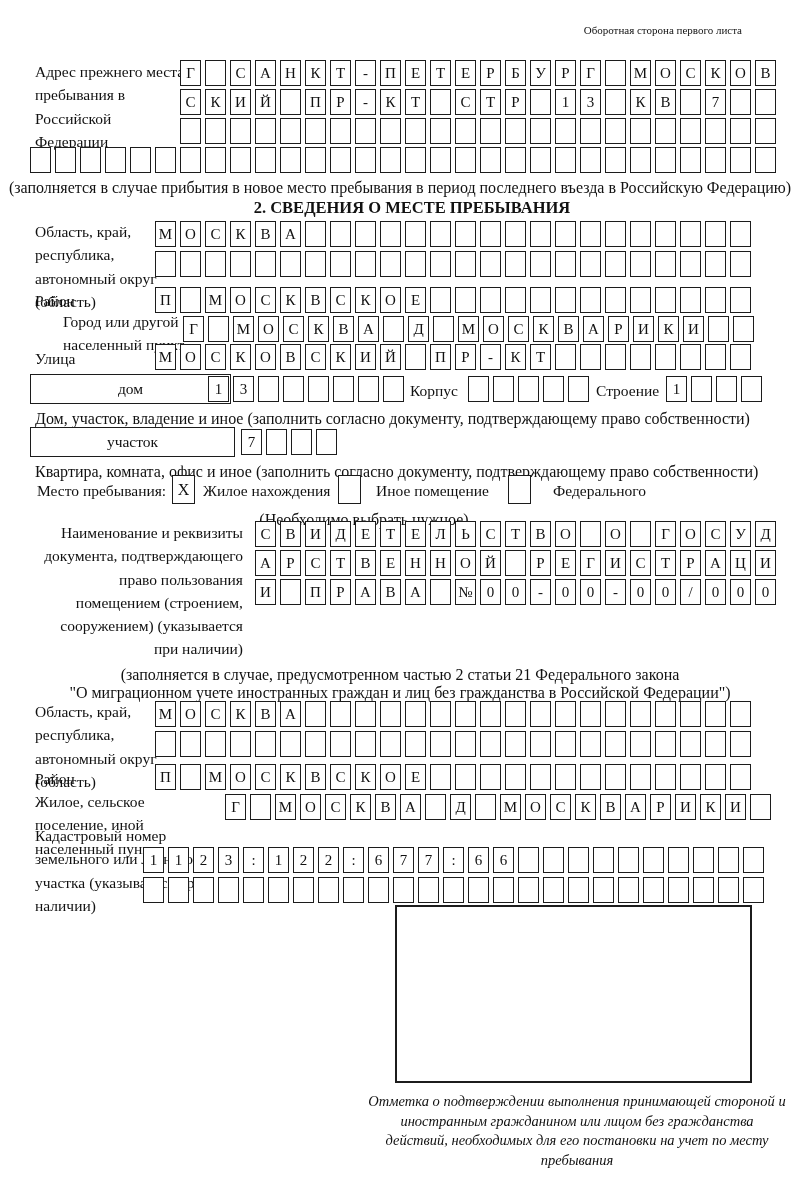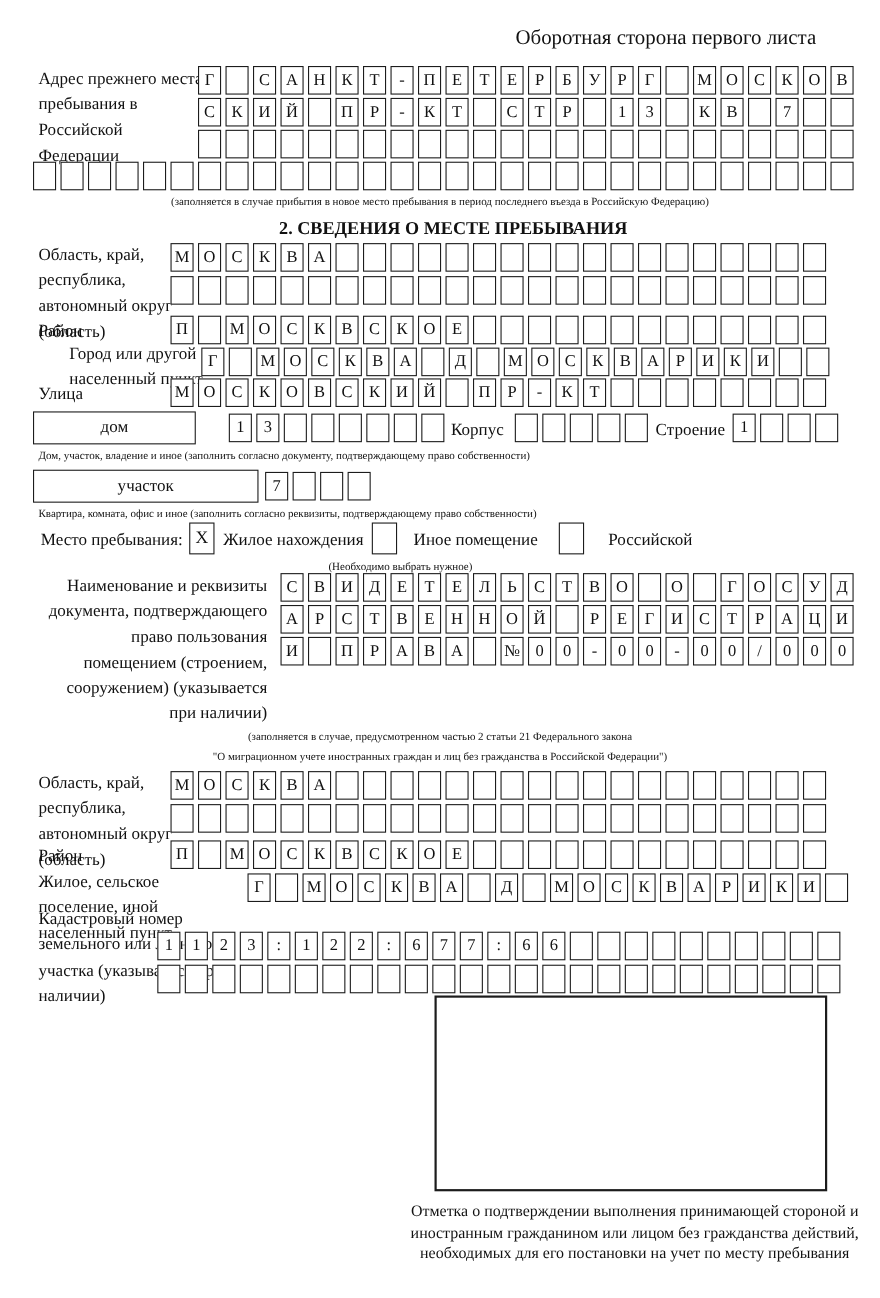--- a/index.html
+++ b/index.html
@@ -2,21 +2,21 @@
 <html><head>
 <meta charset="utf-8">
 <style>
   html,body{margin:0;padding:0;background:#fff;}
   .page{
     position:relative;width:800px;height:1180px;background:#ffffff;color:#111;
     font-family:"Liberation Serif","DejaVu Serif",serif;overflow:hidden;
   }
   .abs{position:absolute;}
   .lbl{position:absolute;font-size:15.5px;line-height:1.5;}
-  .cap{position:absolute;font-size:10px;line-height:1.35;}
+  .cap{position:absolute;font-size:16px;line-height:1.35;}
   .center{left:0;width:800px;text-align:center;}
   .bold{font-weight:bold;}
   .cellrow{position:absolute;display:flex;gap:4px;}
   .cell{
     width:21px;height:26px;border:1.6px solid #1c1c1c;box-sizing:border-box;
     display:inline-flex;align-items:center;justify-content:center;
     font-size:15px;line-height:1;flex:0 0 auto;background:#fff;
   }
   .widebox{
     position:absolute;border:1.6px solid #1c1c1c;box-sizing:border-box;height:30px;
@@ -26,21 +26,21 @@
     position:absolute;width:23px;height:29px;border:1.6px solid #1c1c1c;box-sizing:border-box;
     display:flex;align-items:center;justify-content:center;font-size:16px;background:#fff;
   }
   .stampbox{position:absolute;border:2px solid #1c1c1c;box-sizing:border-box;background:#fff;}
 </style>
 </head>
 <body>
 
 <div class="page">
 
-  <div class="abs" style="top:24px;right:58px;font-size:19px;">Оборотная сторона первого листа</div>
+  <div class="abs" style="top:24px;right:58px;font-size:11px;">Оборотная сторона первого листа</div>
 
   <div class="lbl" style="left:35px;top:60px;width:150px;">Адрес прежнего места пребывания в Российской Федерации</div>
   <div class="cellrow" style="left:180px;top:60px;">
       <span class="cell">Г</span>
       <span class="cell"></span>
       <span class="cell">С</span>
       <span class="cell">А</span>
       <span class="cell">Н</span>
       <span class="cell">К</span>
       <span class="cell">Т</span>
@@ -280,21 +280,21 @@
       <span class="cell"></span>
       <span class="cell"></span>
       <span class="cell"></span>
       <span class="cell"></span>
       <span class="cell"></span>
       <span class="cell"></span>
       <span class="cell"></span>
       <span class="cell"></span>
     </div>
 
-  <div class="widebox" style="left:30px;top:374px;width:148px;">дом</div>
+  <div class="widebox" style="left:30px;top:374px;width:201px;">дом</div>
   <div class="cellrow" style="left:208px;top:376px;">
       <span class="cell">1</span>
       <span class="cell">3</span>
       <span class="cell"></span>
       <span class="cell"></span>
       <span class="cell"></span>
       <span class="cell"></span>
       <span class="cell"></span>
       <span class="cell"></span>
     </div>
@@ -315,29 +315,29 @@
     </div>
   <div class="cap" style="left:35px;top:408px;">Дом, участок, владение и иное (заполнить согласно документу, подтверждающему право собственности)</div>
 
   <div class="widebox" style="left:30px;top:427px;width:205px;">участок</div>
   <div class="cellrow" style="left:241px;top:429px;">
       <span class="cell">7</span>
       <span class="cell"></span>
       <span class="cell"></span>
       <span class="cell"></span>
     </div>
-  <div class="cap" style="left:35px;top:461px;">Квартира, комната, офис и иное (заполнить согласно реквизиты, подтверждающему право собственности)</div>
+  <div class="cap" style="left:35px;top:461px;">Квартира, комната, офис и иное (заполнить согласно документу, подтверждающему право собственности)</div>
 
   <div class="lbl" style="left:37px;top:479px;">Место пребывания:</div>
   <div class="chk" style="left:172px;top:475px;">X</div>
   <div class="lbl" style="left:203px;top:479px;">Жилое нахождения</div>
   <div class="chk" style="left:338px;top:475px;"></div>
   <div class="lbl" style="left:376px;top:479px;">Иное помещение</div>
   <div class="chk" style="left:508px;top:475px;"></div>
-  <div class="lbl" style="left:553px;top:479px;">Российской</div>
+  <div class="lbl" style="left:553px;top:479px;">Федерального</div>
   <div class="cap" style="left:0;top:509px;width:680px;text-align:center;margin-left:24px;">(Необходимо выбрать нужное)</div>
 
   <div class="lbl" style="left:35px;top:521px;width:208px;text-align:right;">Наименование и реквизиты документа, подтверждающего право пользования помещением (строением, сооружением) (указывается при наличии)</div>
   <div class="cellrow" style="left:255px;top:521px;">
       <span class="cell">С</span>
       <span class="cell">В</span>
       <span class="cell">И</span>
       <span class="cell">Д</span>
       <span class="cell">Е</span>
       <span class="cell">Т</span>
@@ -565,15 +565,15 @@
       <span class="cell"></span>
       <span class="cell"></span>
       <span class="cell"></span>
       <span class="cell"></span>
       <span class="cell"></span>
       <span class="cell"></span>
       <span class="cell"></span>
     </div>
 
   <div class="stampbox" style="left:395px;top:905px;width:357px;height:178px;"></div>
-  <div class="cap" style="left:368px;top:1092px;width:418px;text-align:center;font-size:14.5px;">Отметка о подтверждении выполнения принимающей стороной и иностранным гражданином или лицом без гражданства действий, необходимых для его постановки на учет по месту пребывания</div>
+  <div class="cap" style="left:368px;top:1092px;width:418px;text-align:center;font-size:14.5px;font-style:italic;">Отметка о подтверждении выполнения принимающей стороной и иностранным гражданином или лицом без гражданства действий, необходимых для его постановки на учет по месту пребывания</div>
 
 </div>
 
 </body></html>

